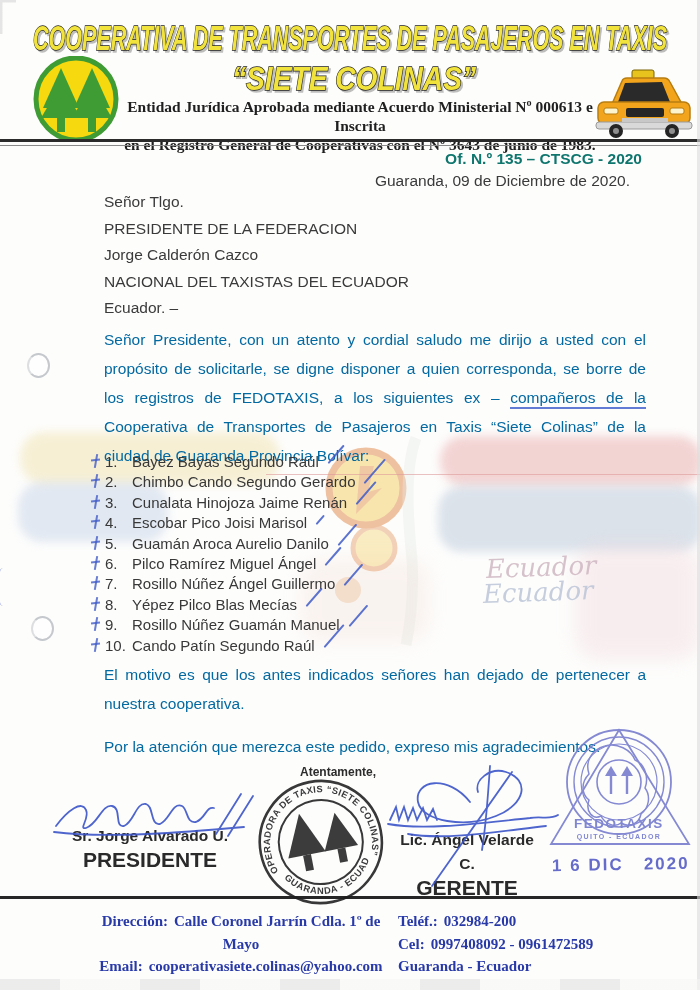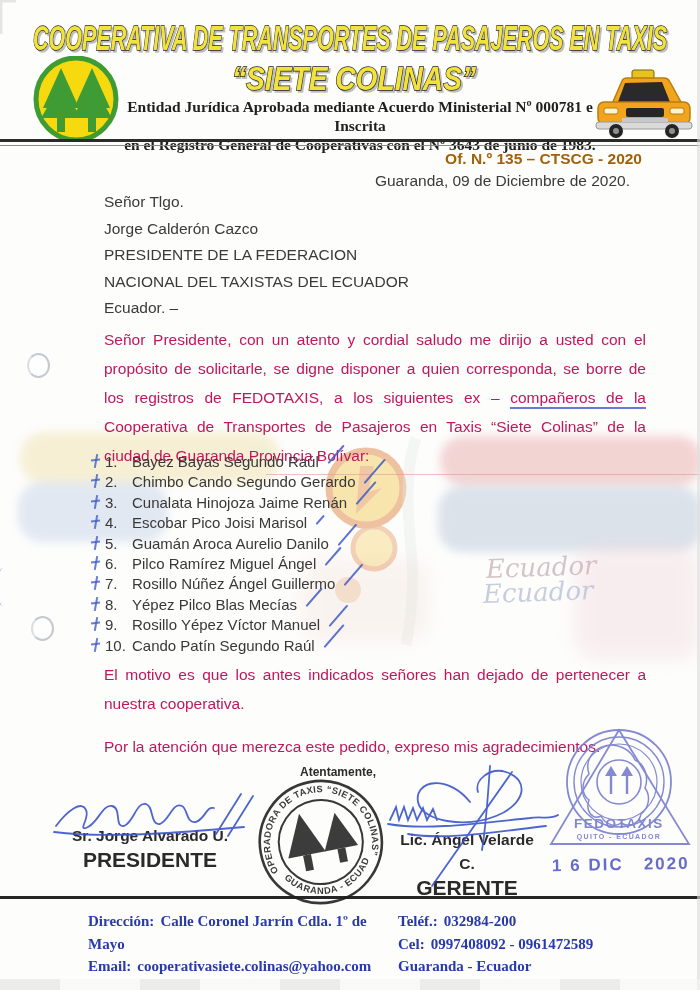--- a/index.html
+++ b/index.html
@@ -11,26 +11,26 @@
   .ink{position:absolute;z-index:3;}
   
   .title-svg{position:absolute;left:0;top:6px;z-index:2;filter:drop-shadow(2px 2px 0 rgba(110,110,110,.45));}
   .title-svg text{font-family:"Liberation Sans",sans-serif;font-weight:bold;font-style:italic;
                   fill:#f2e33c;stroke:#1b1b1b;stroke-width:1.4px;paint-order:stroke fill;}
   .subtitle{left:120px;top:97px;width:480px;text-align:center;font-family:"Liberation Serif",serif;
             font-weight:bold;font-size:15.5px;line-height:19px;color:#1f1f1f;}
   .rule-thick{position:absolute;left:0;top:139px;width:700px;height:3px;background:#2b2b2b;z-index:2;}
   .rule-thin{position:absolute;left:0;top:145px;width:700px;height:1px;background:#8a8a8a;z-index:2;}
   
-  .ref{right:58px;top:150px;text-align:right;font-size:15.5px;font-weight:bold;color:#a16207;}
+  .ref{right:58px;top:150px;text-align:right;font-size:15.5px;font-weight:bold;color:#0f766e;}
   .refdate{right:70px;top:172px;text-align:right;font-size:15.5px;color:#3a3a3a;}
   
   .recipient{left:104px;top:189px;font-size:15.5px;line-height:26.5px;color:#3a3a3a;}
   
-  .para{left:104px;width:542px;font-size:15.5px;color:#be185d;}
+  .para{left:104px;width:542px;font-size:15.5px;color:#0369a1;}
   .para .ln{height:29px;text-align:justify;text-align-last:justify;}
   .para .ln.last{text-align-last:left;}
   .pen-underline{border-bottom:2px solid rgba(70,100,205,.85);padding-bottom:1px;}
   
   ol.people{left:104px;top:452px;margin:1px;padding:0;list-style:none;font-size:15px;color:#383838;}
   ol.people li{position:relative;height:20.4px;white-space:nowrap;}
   ol.people .num{display:inline-block;width:27px;}
   .tick{position:absolute;left:-15px;top:1px;width:12px;height:15px;}
   .tick:before{content:"";position:absolute;left:5px;top:0;width:2px;height:14px;background:rgba(68,94,200,.8);transform:rotate(10deg);}
   .tick:after{content:"";position:absolute;left:1px;top:5px;width:9px;height:2px;background:rgba(68,94,200,.8);transform:rotate(-6deg);}
@@ -53,21 +53,21 @@
   
   .stamp-round{left:250px;top:770px;transform:rotate(-11deg);opacity:.88;}
   .stamp-round text{font-family:"Liberation Sans",sans-serif;font-weight:bold;fill:#1d1d1d;}
   .fedotaxis{left:543px;top:724px;opacity:.92;}
   .fedotaxis text{font-family:"Liberation Sans",sans-serif;font-weight:bold;fill:#767cce;}
   .date-stamp{left:552px;top:855px;font-size:17px;font-weight:bold;letter-spacing:2px;
               color:#5960c6;opacity:.92;white-space:pre;transform:rotate(-1deg);}
   
   .rule-bottom{position:absolute;left:0;top:896px;width:700px;height:3px;background:#262626;z-index:2;}
   .footer{font-family:"Liberation Serif",serif;font-weight:bold;color:#2839a8;font-size:15px;line-height:22.5px;}
-  .footer-left{left:88px;top:910px;width:306px;}
+  .footer-left{left:88px;top:910px;width:306px;text-align:center;}
   .footer-right{left:398px;top:910px;width:266px;}
   .footer .lbl{margin-right:6px;}
   
   .band{position:absolute;filter:blur(5px);border-radius:24px;}
   .wm-script{font-family:"DejaVu Serif",serif;font-style:italic;font-size:26px;color:#cdb4bf;opacity:.8;}
   .scanline{position:absolute;left:266px;top:474px;width:434px;height:1px;background:#dd9a9a;opacity:.6;z-index:1;}
   .hole{position:absolute;width:19px;height:21px;border-radius:50%;border:2px solid #bfc3c7;
         border-left-color:#d9dcde;background:#fff;opacity:.9;z-index:2;}
   .pen-paren{position:absolute;left:-4px;top:568px;width:12px;height:38px;border-left:2px solid rgba(85,105,200,.5);
              border-radius:50%;z-index:3;}
@@ -125,33 +125,33 @@
     <rect x="78" y="42" width="14" height="6" rx="2" fill="#fdf3cd" stroke="#b87d10" stroke-width="1"></rect>
     <rect x="4" y="56" width="96" height="7" rx="3" fill="#d9d9d9" stroke="#9a9a9a" stroke-width="1"></rect>
     <rect x="30" y="52" width="46" height="4" fill="#c8c8c8"></rect>
     <circle cx="24" cy="65" r="7" fill="#242424"></circle>
     <circle cx="80" cy="65" r="7" fill="#242424"></circle>
     <circle cx="24" cy="65" r="3" fill="#8f8f8f"></circle>
     <circle cx="80" cy="65" r="3" fill="#8f8f8f"></circle>
   </svg>
 
   <div class="txt subtitle">
-    <div>Entidad Jurídica Aprobada mediante Acuerdo Ministerial Nº 000781 e Inscrita</div>
+    <div>Entidad Jurídica Aprobada mediante Acuerdo Ministerial Nº 000613 e Inscrita</div>
     <div>en el Registro General de Cooperativas con el Nº 3643 de junio de 1983.</div>
   </div>
   <div class="rule-thick"></div>
   <div class="rule-thin"></div>
 
   <div class="txt ref">Of. N.º 135 – CTSCG - 2020</div>
   <div class="txt refdate">Guaranda, 09 de Diciembre de 2020.</div>
 
   <div class="txt recipient">
     <div>Señor Tlgo.</div>
+    <div>PRESIDENTE DE LA FEDERACION</div>
     <div>Jorge Calderón Cazco</div>
-    <div>PRESIDENTE DE LA FEDERACION</div>
     <div>NACIONAL DEL TAXISTAS DEL ECUADOR</div>
     <div>Ecuador. –</div>
   </div>
 
   <div class="txt para" style="top:331px;">
     <div class="ln"><span>Señor Presidente, con un atento y cordial saludo me dirijo a usted con el</span></div>
     <div class="ln"><span>propósito de solicitarle, se digne disponer a quien corresponda, se borre de</span></div>
     <div class="ln"><span>los registros de FEDOTAXIS, a los siguientes ex –</span> <span class="pen-underline">compañeros de la</span></div>
     <div class="ln"><span>Cooperativa de Transportes de Pasajeros en Taxis “Siete Colinas” de la</span></div>
     <div class="ln last"><span>ciudad de Guaranda Provincia Bolívar:</span></div>
@@ -159,21 +159,21 @@
 
   <ol class="txt people">
     <li><span class="tick"></span><span class="num">1.</span><span>Bayez Bayas Segundo Raúl</span><span class="slash"></span></li>
     <li><span class="tick"></span><span class="num">2.</span><span>Chimbo Cando Segundo Gerardo</span><span class="slash"></span></li>
     <li><span class="tick"></span><span class="num">3.</span><span>Cunalata Hinojoza Jaime Renán</span><span class="slash"></span></li>
     <li><span class="tick"></span><span class="num">4.</span><span>Escobar Pico Joisi Marisol</span><span class="slash"></span></li>
     <li><span class="tick"></span><span class="num">5.</span><span>Guamán Aroca Aurelio Danilo</span><span class="slash"></span></li>
     <li><span class="tick"></span><span class="num">6.</span><span>Pilco Ramírez Miguel Ángel</span><span class="slash"></span></li>
     <li><span class="tick"></span><span class="num">7.</span><span>Rosillo Núñez Ángel Guillermo</span><span class="slash"></span></li>
     <li><span class="tick"></span><span class="num">8.</span><span>Yépez Pilco Blas Mecías</span><span class="slash"></span></li>
-    <li><span class="tick"></span><span class="num">9.</span><span>Rosillo Yépez Víctor Manuel</span><span class="slash"></span></li>
+    <li><span class="tick"></span><span class="num">9.</span><span>Rosillo Núñez Guamán Manuel</span><span class="slash"></span></li>
     <li><span class="tick"></span><span class="num">10.</span><span>Cando Patín Segundo Raúl</span><span class="slash"></span></li>
   </ol>
 
   <div class="txt para" style="top:666px;">
     <div class="ln"><span>El motivo es que los antes indicados señores han dejado de pertenecer a</span></div>
     <div class="ln last"><span>nuestra cooperativa.</span></div>
   </div>
   <div class="txt para" style="top:738px;">
     <div class="ln last"><span>Por la atención que merezca este pedido, expreso mis agradecimientos.</span></div>
   </div>

